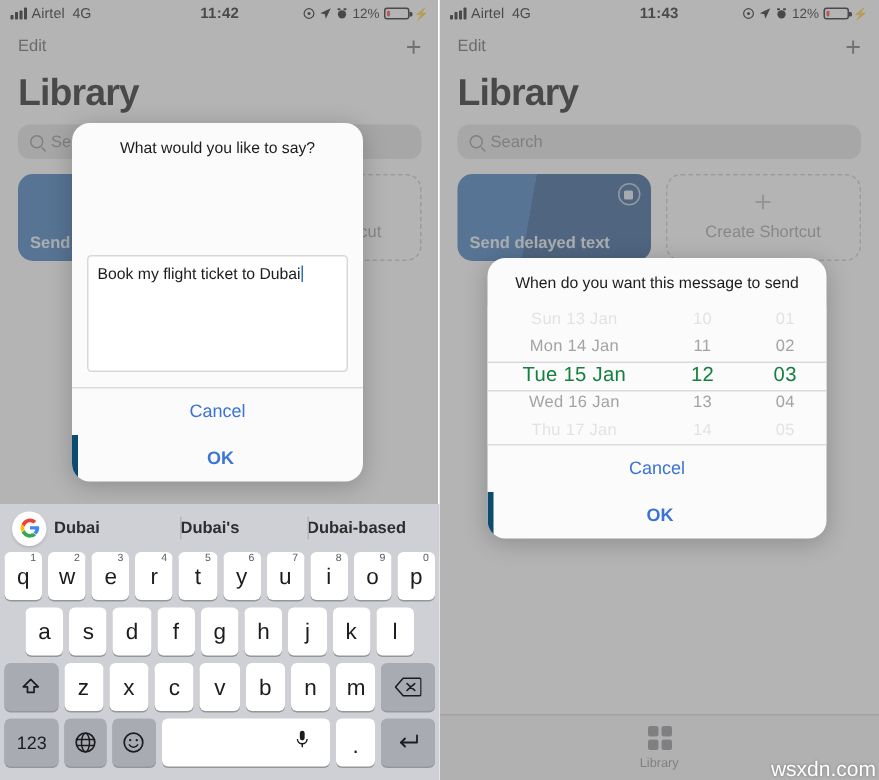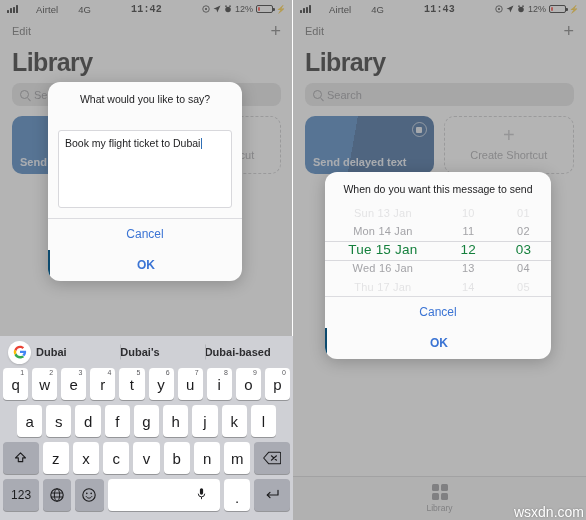--- a/index.html
+++ b/index.html
@@ -18,30 +18,30 @@
   .app.dim::after {
     content: ""; position: absolute; inset: 0; background: rgba(120,120,120,0.55); z-index: 40; pointer-events: none;
   }
 
   
   .statusbar {
     position: relative; z-index: 5;
     height: 18px; display: flex; align-items: center;
     padding: 0 7px; font-size: 9.5px; color: #111; font-weight: 600;
   }
-  .sb-left { display: flex; align-items: center; gap: 18px; }
+  .sb-left { display: flex; align-items: center; gap: 3px; }
   .bars { display: flex; align-items: flex-end; gap: 1px; height: 8px; }
   .bars i { display: block; width: 2px; background: #111; border-radius: .5px; }
   .bars i:nth-child(1) { height: 3px; }
   .bars i:nth-child(2) { height: 5px; }
   .bars i:nth-child(3) { height: 6.5px; }
   .bars i:nth-child(4) { height: 8px; }
   .sb-carrier { font-size: 9.5px; font-weight: 500; letter-spacing: .1px; }
   .sb-net { font-size: 9.5px; font-weight: 500; margin-left: 2px; }
-  .sb-center { position: absolute; left: 0; right: 0; text-align: center; font-size: 10px; font-weight: 600; letter-spacing: .2px; font-family: Liberation Mono, monospace; }
+  .sb-center { position: absolute; left: 0; right: 0; text-align: center; font-size: 10px; font-weight: 600; letter-spacing: .2px; }
   .sb-right { margin-left: auto; display: flex; align-items: center; gap: 3px; position: relative; z-index: 2; }
   .ico-lock, .ico-loc, .ico-alarm { width: 8px; height: 8px; display: inline-block; }
   .batt-pct { font-size: 9px; font-weight: 500; }
   .batt {
     width: 17px; height: 8px; border: 1px solid #111; border-radius: 2px; position: relative; padding: 1px;
   }
   .batt::after { content: ""; position: absolute; right: -2.5px; top: 2px; width: 1.5px; height: 3px; background: #111; border-radius: 0 1px 1px 0; }
   .batt span { display: block; height: 100%; background: #ff3b30; border-radius: 1px; }
   .bolt { font-size: 8px; }
 
@@ -90,31 +90,31 @@
   .stack-ico i:nth-child(2) { top: 4px; opacity: .8; }
   .stack-ico i:nth-child(3) { top: 8px; }
 
   
   .alert {
     position: absolute; z-index: 50;
     background: #fbfbfb; border-radius: 12px; overflow: hidden;
     box-shadow: 0 3px 16px rgba(0,0,0,.22);
   }
   .alert-title { text-align: center; font-size: 10.5px; font-weight: 400; color: #1c1c1e; padding: 11px 12px 9px; }
-  .alert-body { padding: 16px 10px 10px; }
+  .alert-body { padding: 16px 10px 10px; margin-top: 40px; }
   .alert-textarea {
     background: #fff; border: 1px solid #d8d8dc; border-radius: 3px; height: 78px;
     font-size: 10.5px; color: #1c1c1e; padding: 5px 6px; line-height: 1.35; position: relative;
   }
   .caret { display: inline-block; width: 1px; height: 11px; background: #2f6fb5; vertical-align: -2px; margin-left: .5px; }
   .alert-actions { display: flex; border-top: 1px solid #dcdce0; flex-direction: column; }
   .alert-btn {
     flex: 1; text-align: center; font-size: 12px; color: #3b74d4; padding: 8px 0 9px; background: transparent;
   }
-  .alert-btn + .alert-btn { border-left: 2px solid #0c4a6e; }
+  .alert-btn + .alert-btn { border-left: 4px solid #0c4a6e; }
   .alert-btn.bold { font-weight: 700; }
 
   
   .picker { position: relative; height: 92px; background: #fbfbfb; overflow: hidden; }
   .picker-cols { display: flex; height: 100%; text-align: right; }
   .pcol { flex: 1; display: flex; flex-direction: column; align-items: center; justify-content: center; }
   .pcol.wide { flex: 2.1; }
   .prow { height: 18.4px; line-height: 18.4px; font-size: 11px; color: #b6b6ba; white-space: nowrap; letter-spacing: .2px; }
   .prow.r1 { opacity: .35; }
   .prow.r2 { color: #a3a3a7; }

